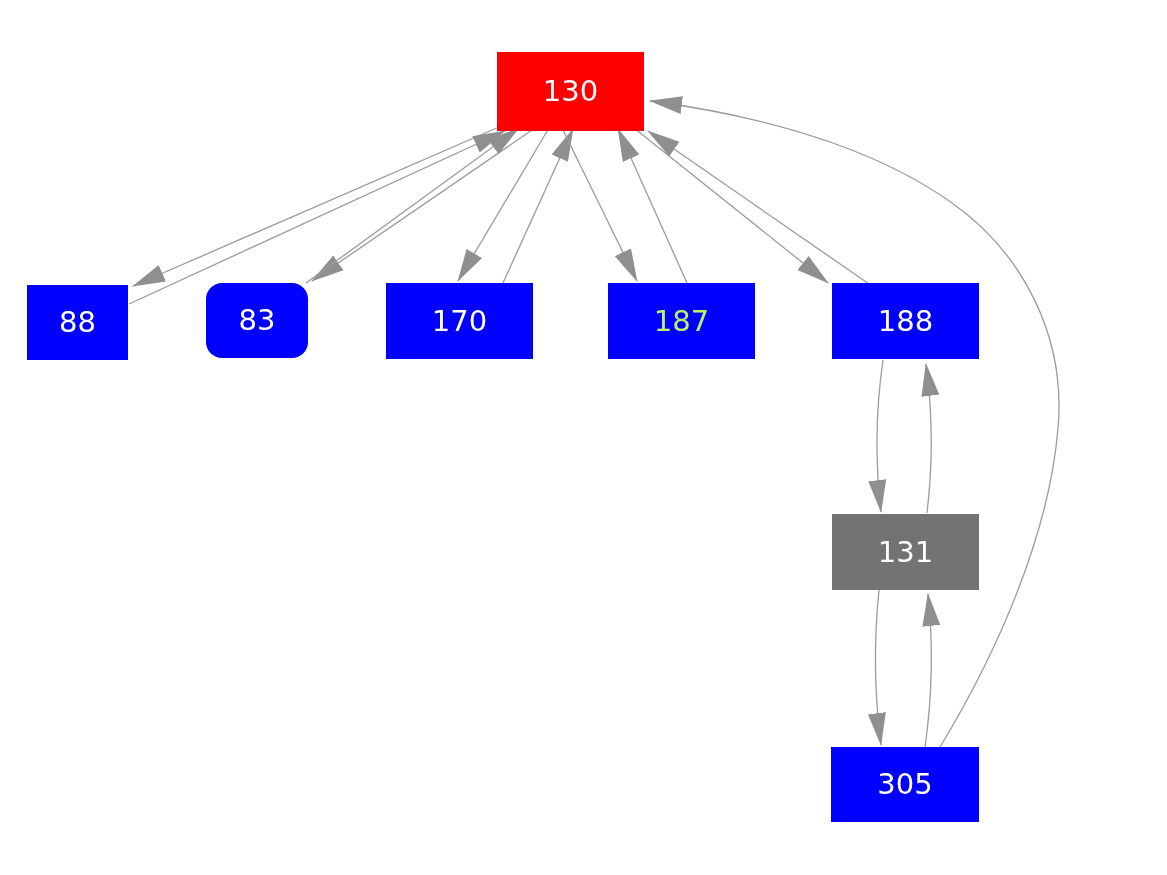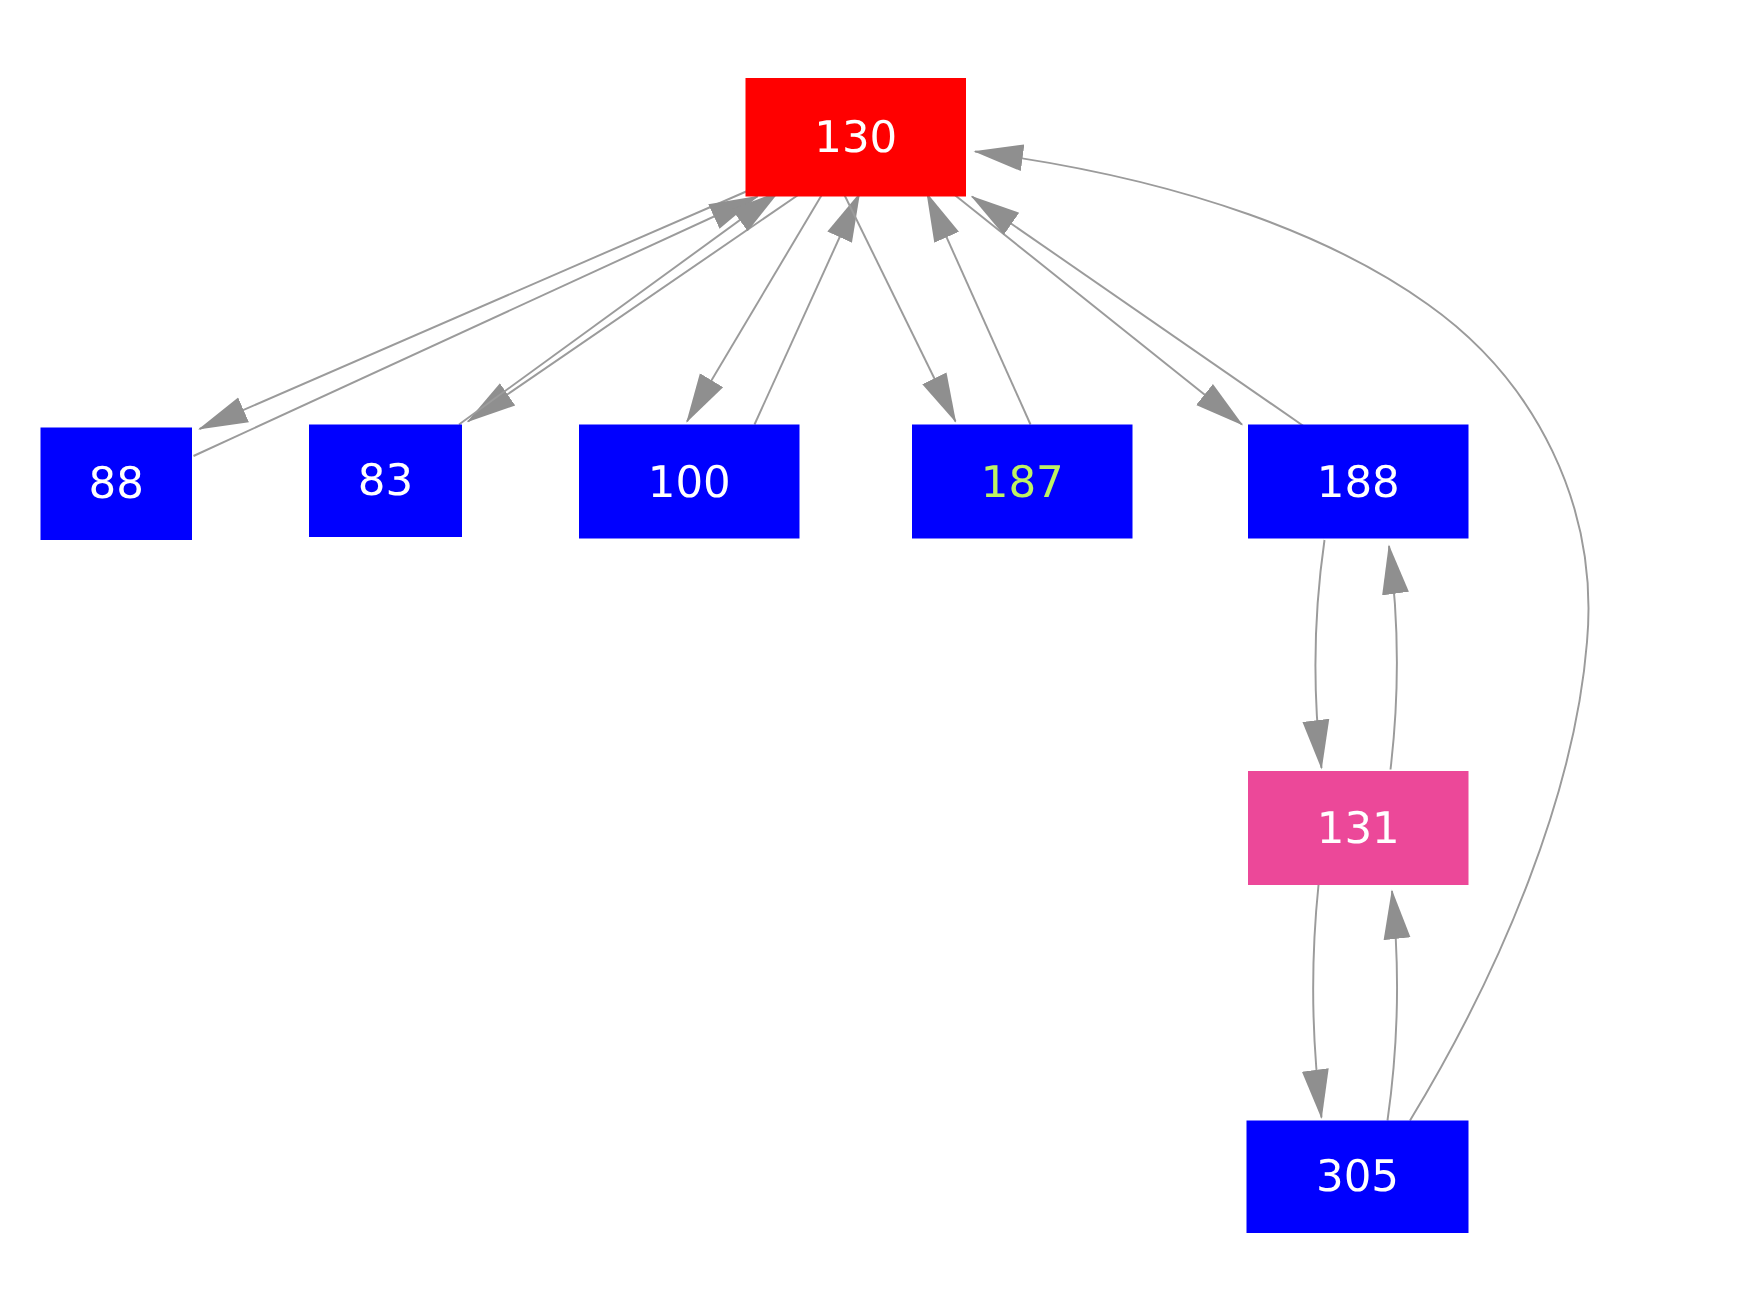--- a/index.html
+++ b/index.html
@@ -68,32 +68,32 @@
         <path class="edge" d="M 940 747 C 1002 645 1050 528 1058 428 C 1066 338 1024 254 952 203 C 892 160 795 120 650 101" stroke="#9b9b9b" marker-end="url(#arrowhead)"></path>
       </g>
   </svg>
   <div id="node-layer">
       <div class="node" style="left: 497px; top: 52px; width: 147px; height: 79px; background: rgb(255, 0, 0); color: rgb(255, 255, 255);">
         <span class="node-label">130</span>
       </div>
       <div class="node" style="left: 27px; top: 285px; width: 101px; height: 75px; background: rgb(0, 0, 255); color: rgb(255, 255, 255); text-align: right;">
         <span class="node-label">88</span>
       </div>
-      <div class="node" style="left: 206px; top: 283px; width: 102px; height: 75px; background: rgb(0, 0, 255); color: rgb(255, 255, 255);">
+      <div class="node" style="left: 206px; top: 283px; width: 102px; height: 75px; background: rgb(0, 0, 255); color: rgb(255, 255, 255); border-radius: 16px;">
         <span class="node-label">83</span>
       </div>
       <div class="node" style="left: 386px; top: 283px; width: 147px; height: 76px; background: rgb(0, 0, 255); color: rgb(255, 255, 255);">
-        <span class="node-label">100</span>
+        <span class="node-label">170</span>
       </div>
       <div class="node" style="left: 608px; top: 283px; width: 147px; height: 76px; background: rgb(0, 0, 255); color: #bef264;">
         <span class="node-label">187</span>
       </div>
       <div class="node" style="left: 832px; top: 283px; width: 147px; height: 76px; background: rgb(0, 0, 255); color: rgb(255, 255, 255);">
         <span class="node-label">188</span>
       </div>
-      <div class="node" style="left: 832px; top: 514px; width: 147px; height: 76px; background: #ec4899; color: rgb(255, 255, 255);">
+      <div class="node" style="left: 832px; top: 514px; width: 147px; height: 76px; background: #737373; color: rgb(255, 255, 255);">
         <span class="node-label">131</span>
       </div>
       <div class="node" style="left: 831px; top: 747px; width: 148px; height: 75px; background: rgb(0, 0, 255); color: rgb(255, 255, 255);">
         <span class="node-label">305</span>
       </div>
     </div>
 </div>
 
 </body></html>

